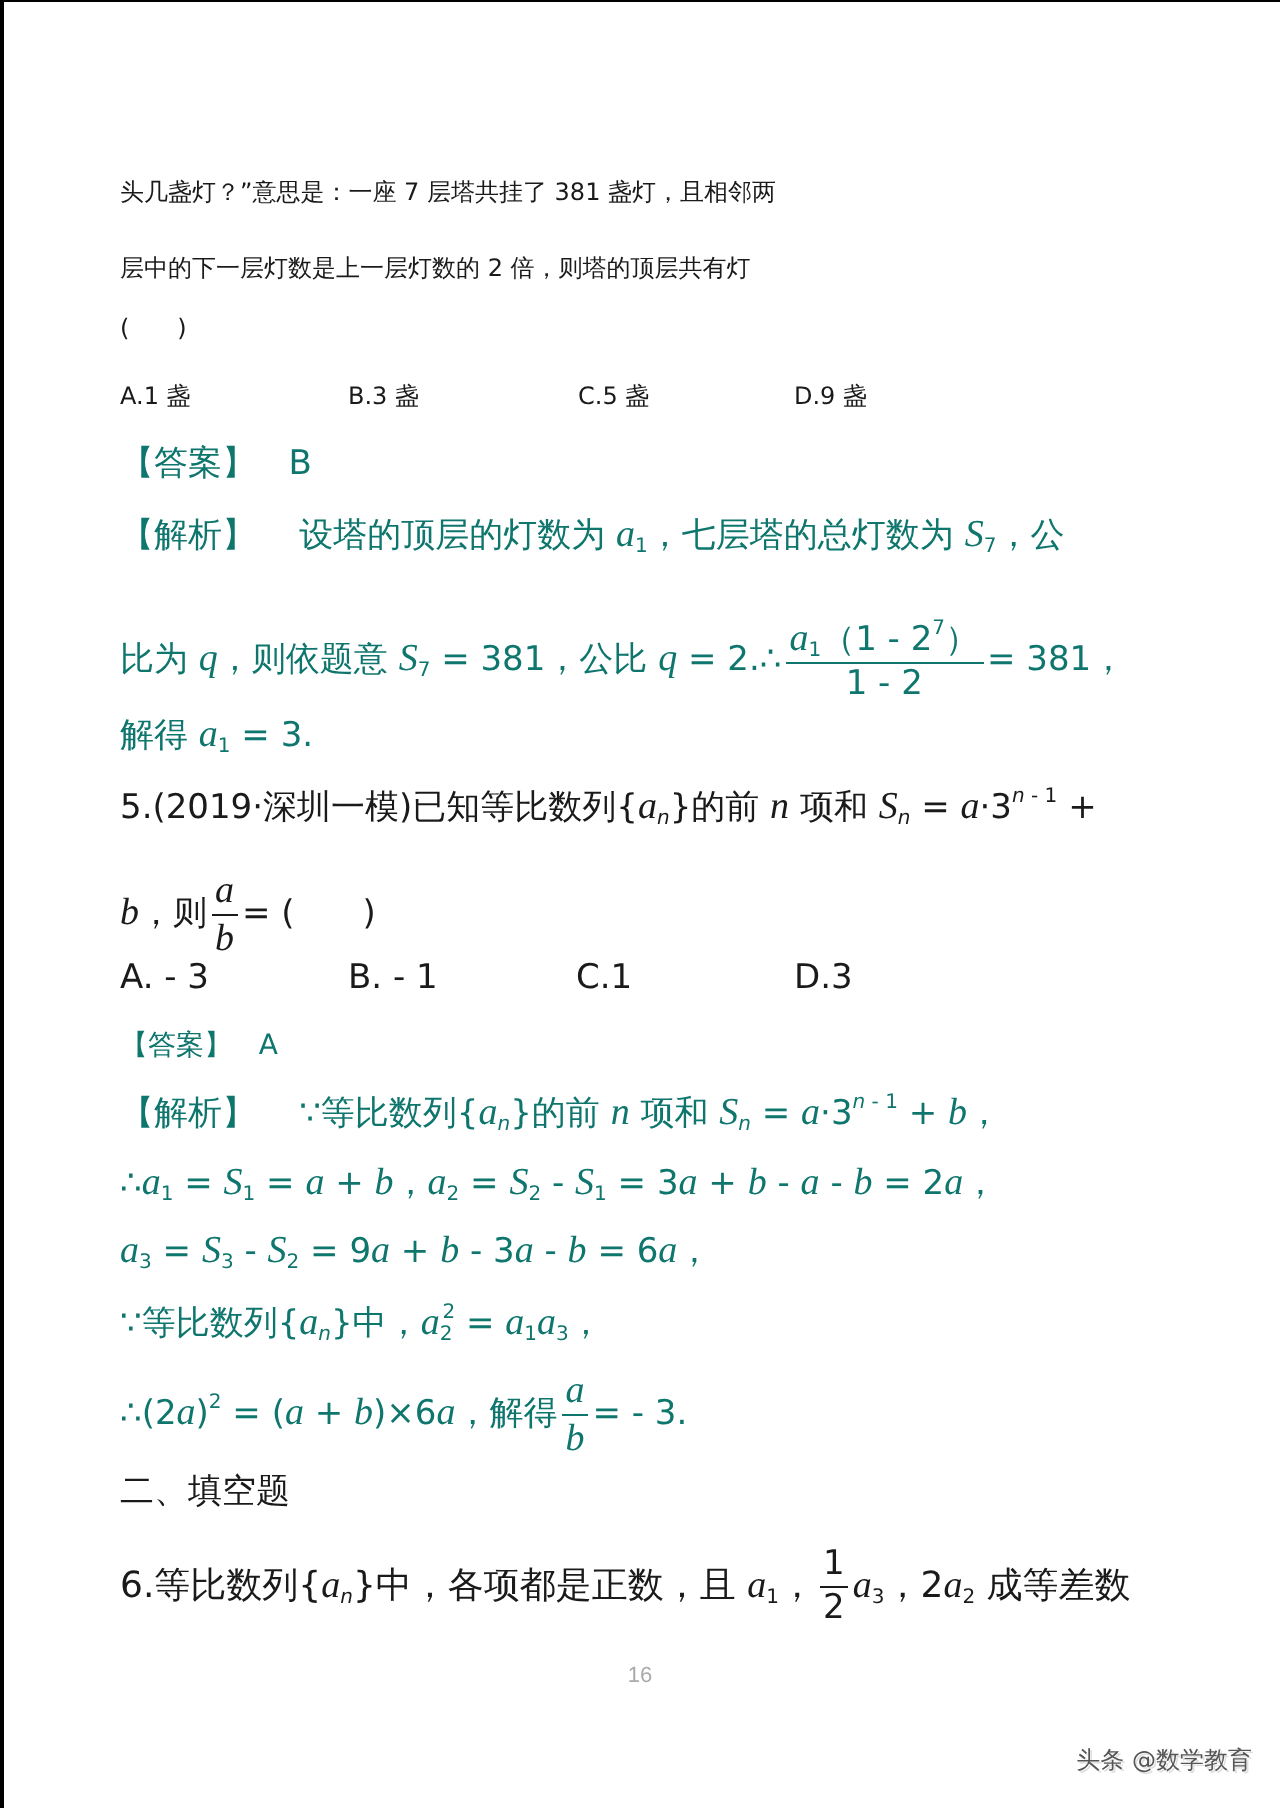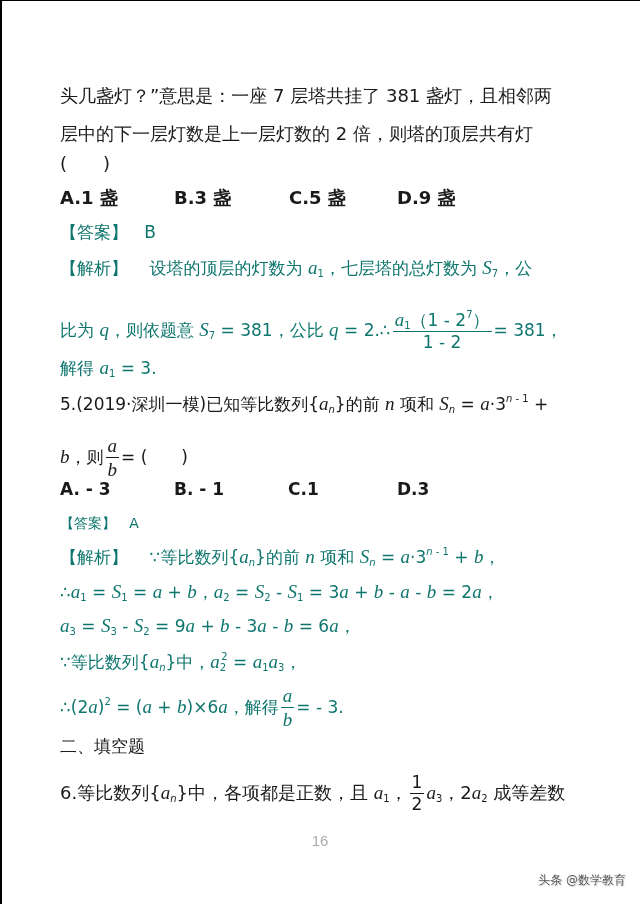--- a/index.html
+++ b/index.html
@@ -3,30 +3,30 @@
 <meta charset="utf-8">
 <style>
   html, body { margin: 0; padding: 0; }
   body {
     width: 640px; height: 904px; background: #ffffff; position: relative; overflow: hidden;
     font-family: "DejaVu Sans", "Liberation Sans", sans-serif;
     color: #1a1a1a;
   }
   .frame { position: absolute; left: 0; top: 0; width: 640px; height: 904px;
     border-top: 1px solid #000; border-left: 2px solid #000; box-sizing: border-box; }
-  .line { position: absolute; left: 60px; font-size: 18px; line-height: 24px; white-space: nowrap; }
+  .line { position: absolute; left: 60px; font-size: 12px; line-height: 24px; white-space: nowrap; }
   .red { color: #0f766e; }
   i.m { font-family: "Liberation Serif", "DejaVu Serif", serif; font-style: italic; font-size: 19px; }
   sub { font-size: 10px; vertical-align: -3px; line-height: 0; font-style: normal; }
   sup { font-size: 10px; vertical-align: 8px; line-height: 0; }
   .frac { display: inline-flex; flex-direction: column; align-items: center; vertical-align: middle; margin: 0 2px; line-height: 1; }
   .frac .num { border-bottom: 1.3px solid currentColor; padding: 0 2px 2px; font-size: 17px; }
   .frac .den { padding-top: 2px; font-size: 17px; }
-  .opt { display: inline-block; font-weight: bold; }
-  .pagenum { position: absolute; top: 832px; left: 0; width: 640px; text-align: center; font-size: 15px; color: #aaa; font-family: Liberation Sans, sans-serif; }
+  .opt { display: inline-block; }
+  .pagenum { position: absolute; top: 832px; left: 0; width: 640px; text-align: center; font-size: 11px; color: #aaa; font-family: Liberation Sans, sans-serif; }
   .watermark { position: absolute; right: 14px; top: 872px; font-size: 12px; color: #555; letter-spacing: 0px;
     text-shadow: 0 0 1px #fff, 1px 1px 0 #ddd; }
 </style>
 </head>
 <body>
 
 <div class="frame"></div>
 
 <div>
   <div class="line" style="top:84px">头几盏灯？”意思是：一座 7 层塔共挂了 381 盏灯，且相邻两</div>

